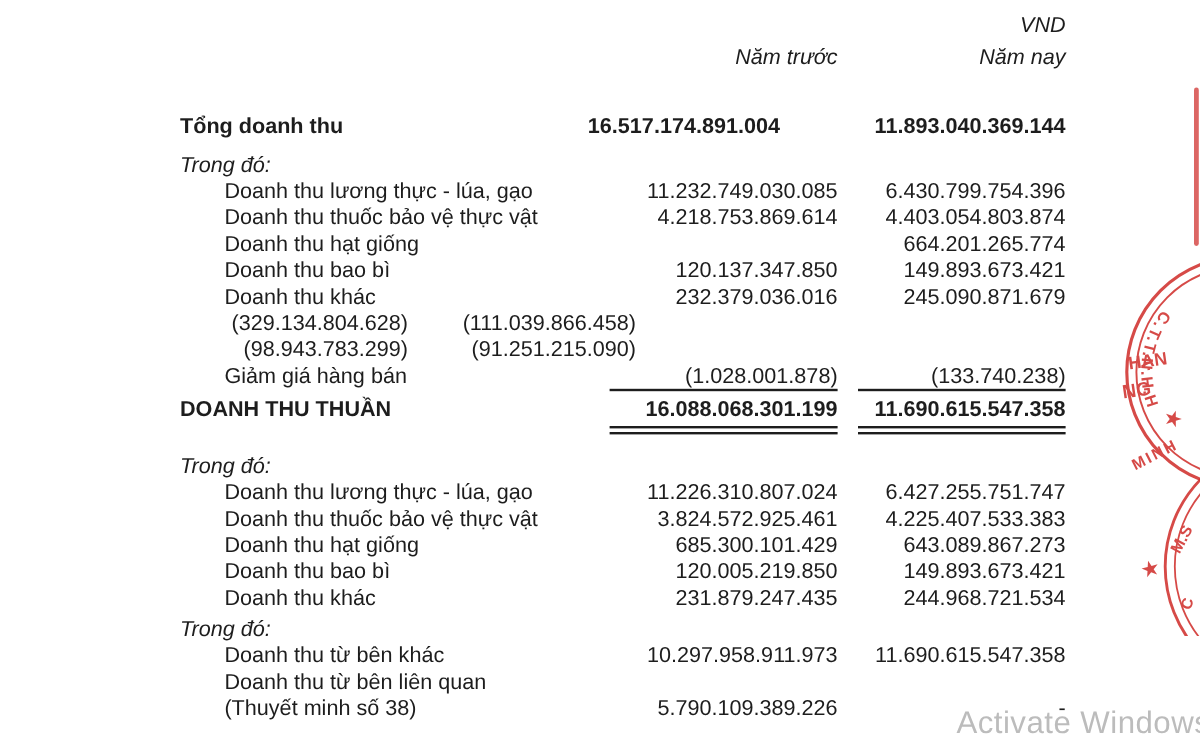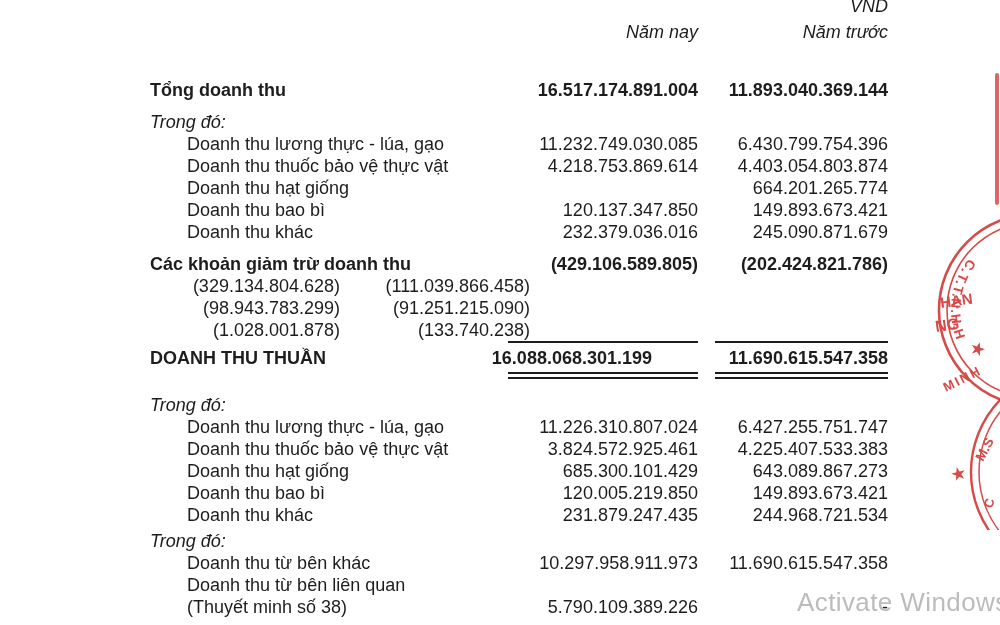--- a/index.html
+++ b/index.html
@@ -1,37 +1,37 @@
 <!DOCTYPE html>
 <html><head>
 <meta charset="utf-8">
 <style>
   html,body{margin:0;padding:0;}
   body{
     width:1000px;height:625px;overflow:hidden;position:relative;
     background:#ffffff;color:#1d1d1d;
     font-family:"Liberation Sans", sans-serif;
   }
-  .table{position:absolute;left:150px;top:0;width:738px;}
+  .table{position:absolute;left:150px;top:15px;width:738px;}
   .row{display:flex;font-size:18px;line-height:22px;}
   .cell{display:block;}
   .cell.label{flex:1;min-width:0;white-space:nowrap;}
   .cell.val{width:190px;text-align:right;white-space:nowrap;}
   .it{font-style:italic;}
   .row.hdr-unit{margin-top:-5px;height:20px;}
   .row.hdr{margin-top:6px;height:22px;}
   .row.bold .cell,.row.total .cell{font-weight:700;}
-  .row.total{margin-top:4px;gap:46px;}
+  .row.total{margin-top:4px;}
   .row.group .cell{font-style:italic;}
   .row.item .cell{}
   .row.item .cell.label{padding-left:37px;}
   .row.gap-sm{margin-top:4px;}
   .row.gap-md{margin-top:10px;}
   .row.gap-lg{margin-top:15px;}
-  .row.gap-xl{margin-top:36px;}
+  .row.gap-xl{margin-top:36px;gap:48px;}
   .row.rule-single,.row.rule-double{line-height:0;}
   .row.rule-single{margin-top:0;height:2px;}
   .row.rule-single .ln{display:block;height:0;border-top:2px solid #1d1d1d;}
   .row.rule-double{margin-top:3px;height:7px;}
   .row.rule-double .ln{display:block;height:7px;box-sizing:border-box;
      border-top:2px solid #1d1d1d;border-bottom:2px solid #1d1d1d;}
   .cell.v2 .ln{margin-left:17px;}
   .stamp-svg{position:absolute;left:870px;top:180px;}
   .ink-streak{position:absolute;left:995px;top:73px;width:4px;height:132px;
      background:#cf2b28;opacity:.72;border-radius:3px;}
@@ -44,22 +44,22 @@
 <main>
 
   <div class="table">
     <div class="row hdr-unit">
       <span class="cell label"></span>
       <span class="cell val"></span>
       <span class="cell val v2 it">VND</span>
     </div>
     <div class="row hdr">
       <span class="cell label"></span>
+      <span class="cell val v2 it">Năm trước</span>
       <span class="cell val it">Năm nay</span>
-      <span class="cell val v2 it">Năm trước</span>
     </div>
     <div id="tbody">
         <div class="row bold gap-xl">
           <span class="cell label">Tổng doanh thu</span>
           <span class="cell val">16.517.174.891.004</span>
           <span class="cell val v2">11.893.040.369.144</span>
         </div>
         <div class="row group gap-md">
           <span class="cell label">Trong đó:</span>
           <span class="cell val"></span>
@@ -82,34 +82,30 @@
         <div class="row item">
           <span class="cell label">Doanh thu bao bì</span>
           <span class="cell val">120.137.347.850</span>
           <span class="cell val v2">149.893.673.421</span>
         </div>
         <div class="row item">
           <span class="cell label">Doanh thu khác</span>
           <span class="cell val">232.379.036.016</span>
           <span class="cell val v2">245.090.871.679</span>
         </div>
-        <div class="row bold gap-md">
-          <span class="cell label">Các khoản giảm trừ doanh thu</span>
-          <span class="cell val">(429.106.589.805)</span>
-          <span class="cell val v2">(202.424.821.786)</span>
-        </div>
         <div class="row item">
           <span class="cell val">(329.134.804.628)</span>
           <span class="cell val v2">(111.039.866.458)</span>
         </div>
         <div class="row item">
           <span class="cell val">(98.943.783.299)</span>
           <span class="cell val v2">(91.251.215.090)</span>
         </div>
         <div class="row item">
+          <span class="cell label">Giảm giá hàng bán</span>
           <span class="cell val">(1.028.001.878)</span>
           <span class="cell val v2">(133.740.238)</span>
         </div>
         <div class="row rule-single">
           <span class="cell label"></span>
           <span class="cell val">
             <i class="ln"></i>
           </span>
           <span class="cell val v2">
             <i class="ln"></i>

